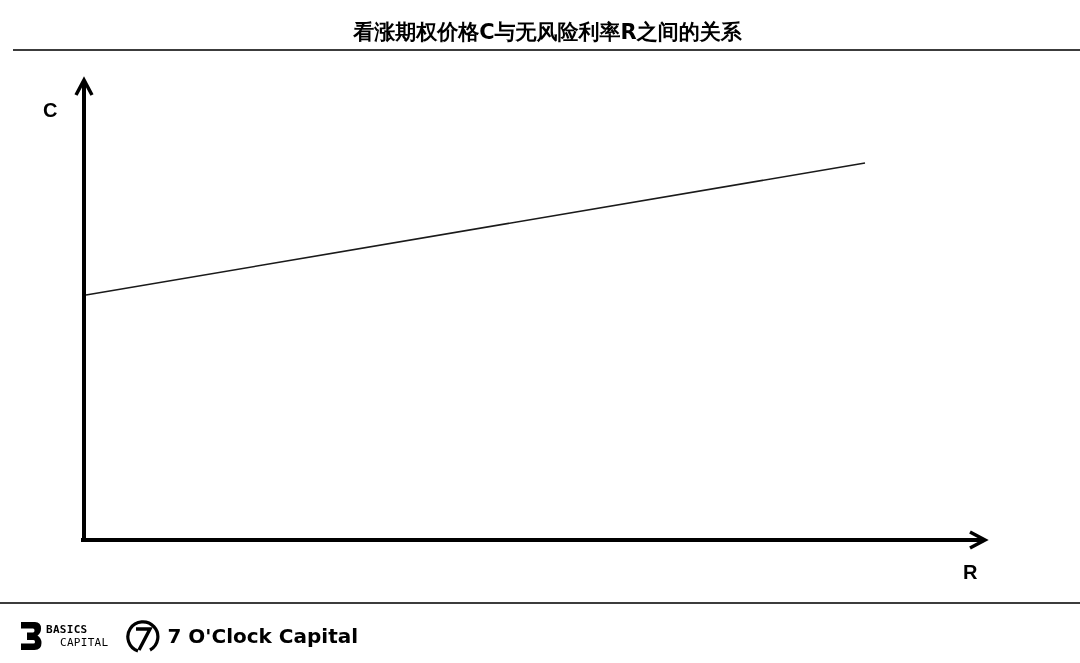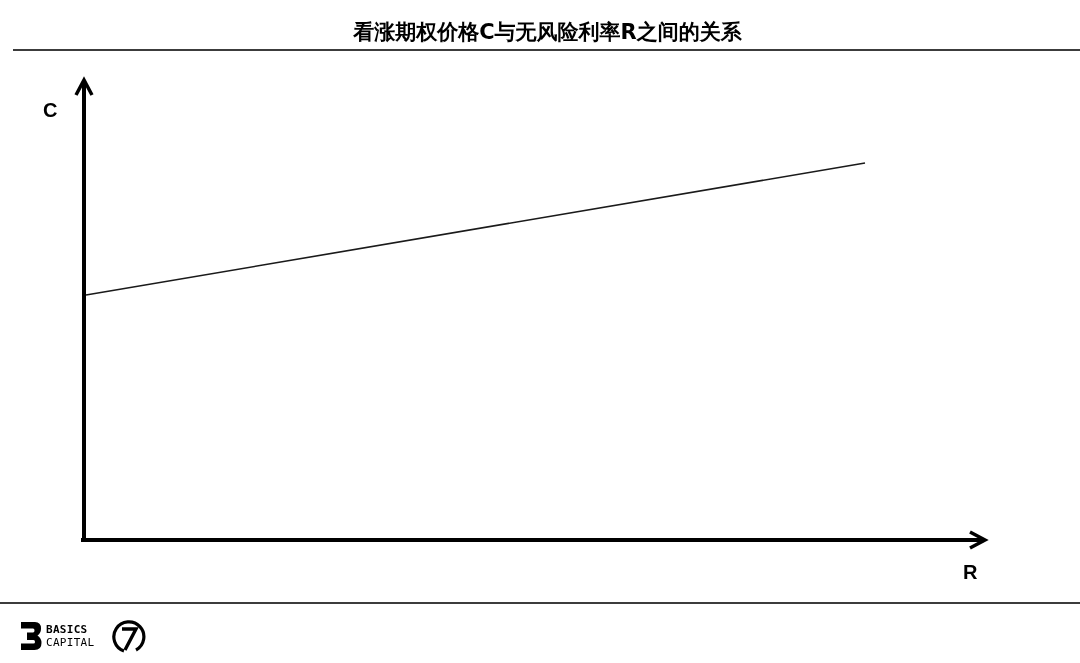--- a/index.html
+++ b/index.html
@@ -6,21 +6,21 @@
     body { width: 1080px; height: 663px; position: relative; overflow: hidden; font-family: "Liberation Sans", sans-serif; color: #000; }
     .title { position: absolute; left: 0; width: 1095px; top: 18px; text-align: center; font-size: 21px; font-weight: bold; font-family: "DejaVu Sans", sans-serif; letter-spacing: 0px; }
     .title-divider { position: absolute; left: 13px; right: 0; top: 49px; height: 2px; background: #3c3c3c; }
     .footer-divider { position: absolute; left: 0; right: 0; top: 602px; height: 2px; background: #3c3c3c; }
     svg.chart { position: absolute; left: 0; top: 0; }
     .axis-label { position: absolute; font-weight: bold; font-size: 20px; font-family: "Liberation Sans", sans-serif; }
     .footer { position: absolute; left: 20px; top: 616px; height: 40px; display: flex; align-items: center; }
     .basics { display: flex; align-items: center; }
     .basics-mark { width: 22px; height: 30px; }
     .basics-text { margin-left: 4px; font-family: "DejaVu Sans Mono", monospace; font-size: 11px; line-height: 13px; letter-spacing: 0.3px; font-weight: bold; }
-    .basics-text .l2 { font-weight: normal; }
+    .basics-text .l2 { font-weight: normal; margin-left: 14px; }
     .seven { display: flex; align-items: center; margin-left: 18px; }
     .seven-mark { width: 34px; height: 34px; }
     .seven-text { margin-left: 7px; font-family: "DejaVu Sans", sans-serif; font-weight: bold; font-size: 20px; letter-spacing: 0px; }
   </style>
 </head>
 <body>
 
 <div class="title">看涨期权价格C与无风险利率R之间的关系</div>
 <div class="title-divider"></div>
 
@@ -48,14 +48,15 @@
     <div class="basics-text">
       <div class="l1">BASICS</div>
       <div class="l2">CAPITAL</div>
     </div>
   </div>
   <div class="seven">
     <svg class="seven-mark" viewBox="0 0 34 34">
       <path d="M12 32 A15 15 0 1 1 24 31" fill="none" stroke="#000" stroke-width="3.2"></path>
       <path d="M10 10 H24 L13 31" fill="none" stroke="#000" stroke-width="3.4" stroke-linejoin="miter"></path>
     </svg>
+    <div class="seven-text">7 O'Clock Capital</div>
   </div>
 </div>
 
 </body></html>

